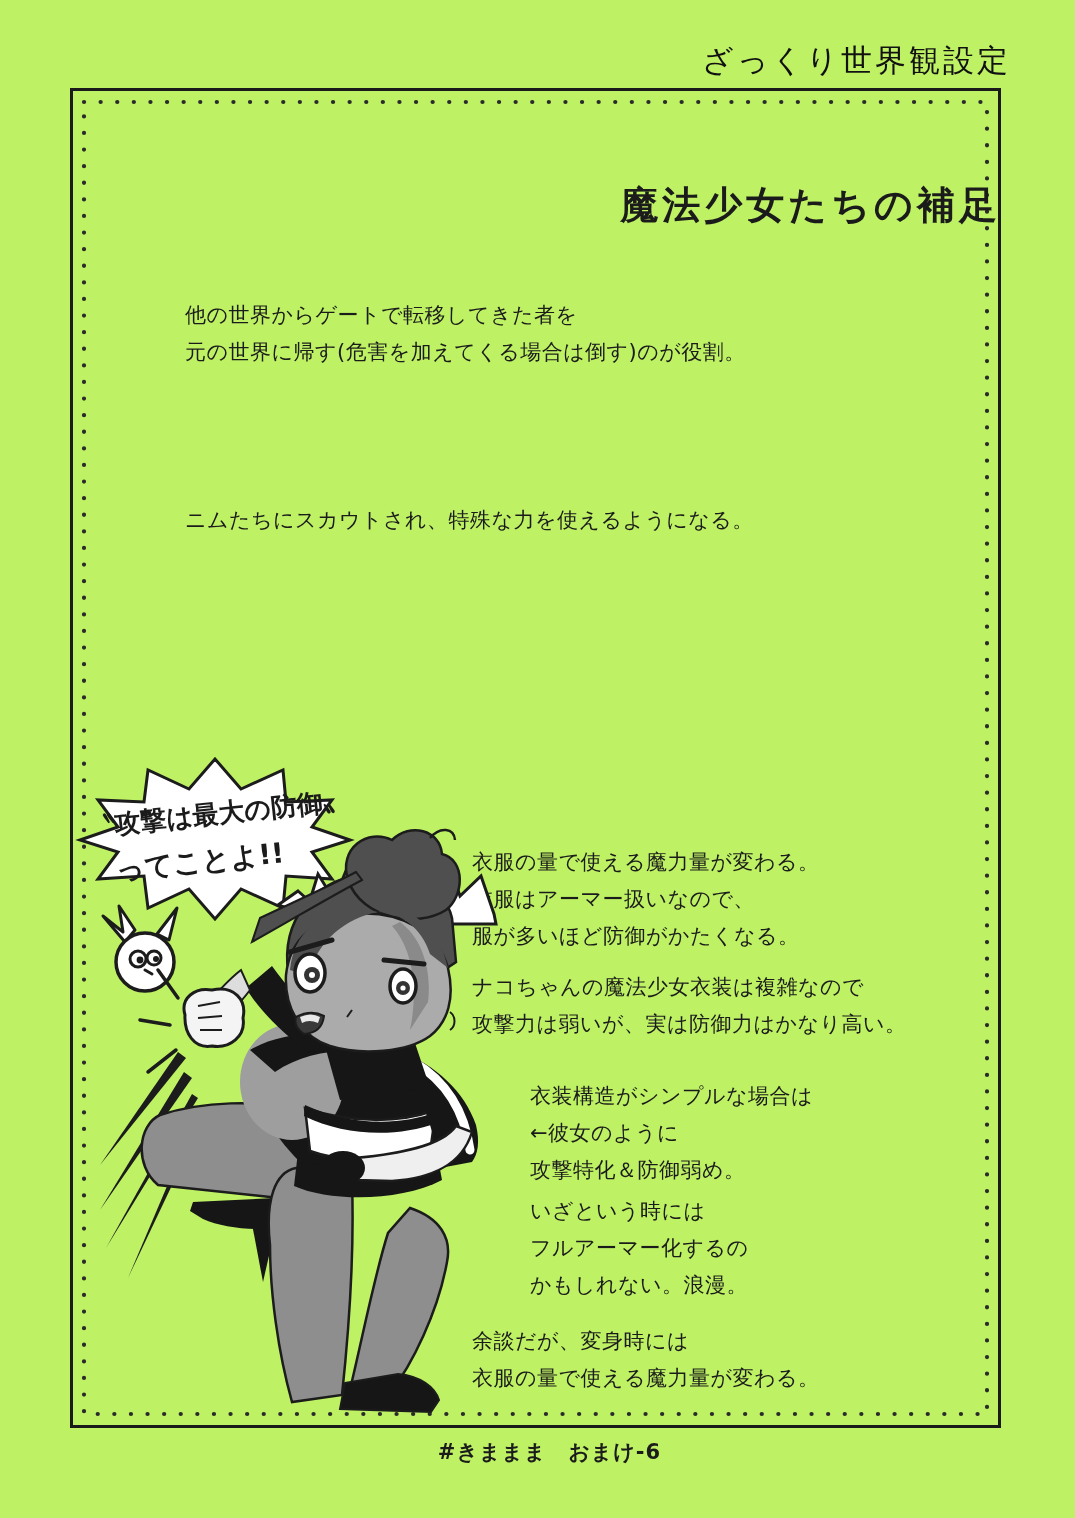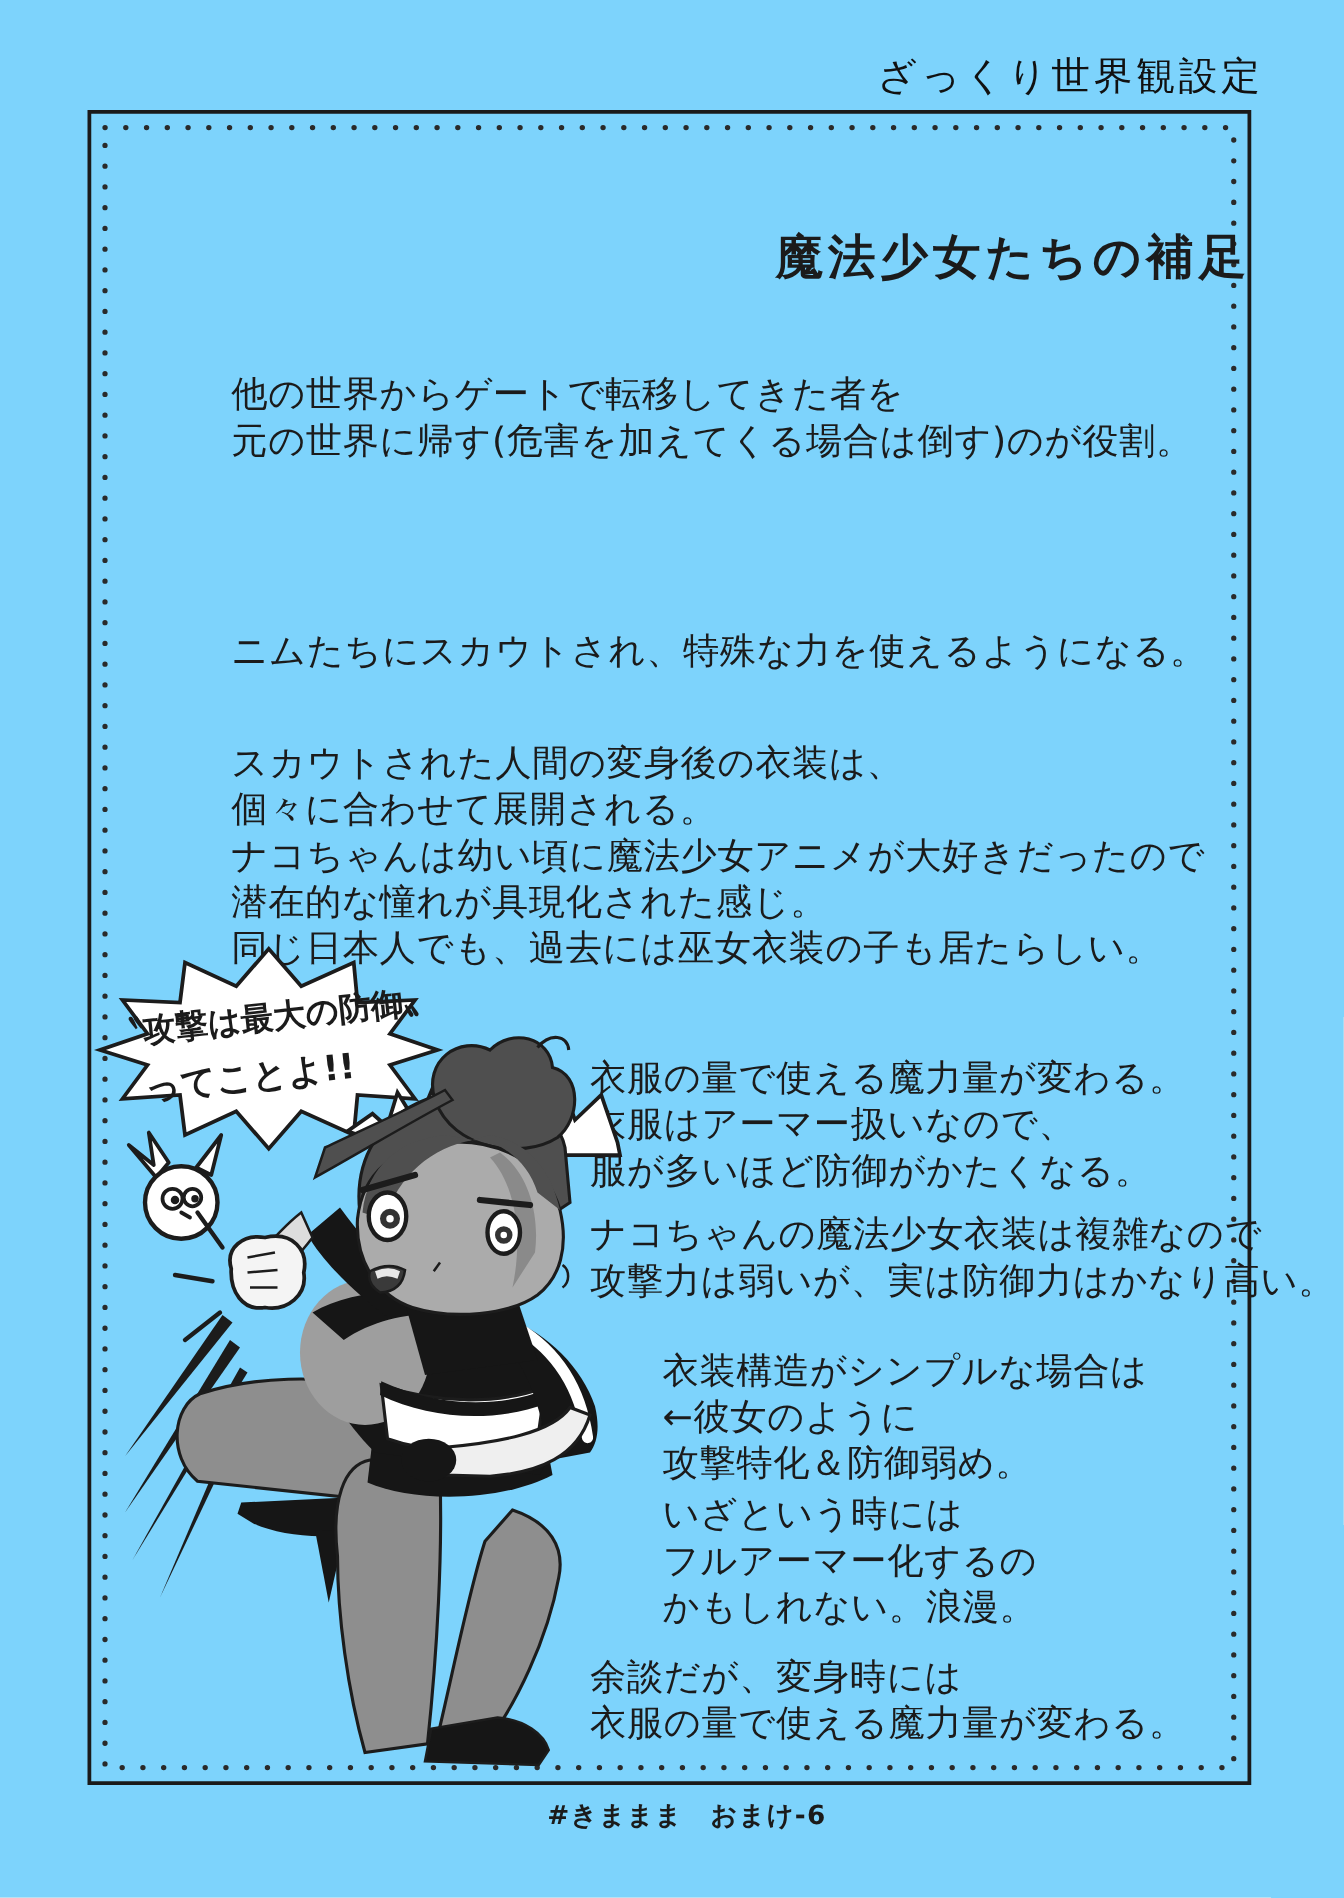--- a/index.html
+++ b/index.html
@@ -1,25 +1,25 @@
 <!DOCTYPE html>
 <html><head>
 <meta charset="utf-8">
 <style>
   html,body{margin:0;padding:0;background:#e9e9e9;}
-  .page{position:relative;width:1075px;height:1518px;background:#7dd3fc;margin:0 auto;
+  .page{position:relative;width:1075px;height:1518px;background:#bef264;margin:0 auto;
         font-family:"DejaVu Sans",sans-serif;color:#1b1b1b;overflow:hidden;}
   .hdr{position:absolute;top:40px;right:64px;font-family:"DejaVu Serif",serif;
        font-size:31px;letter-spacing:3px;color:#111;}
   .frame{position:absolute;left:70px;top:88px;width:931px;height:1340px;
          border:3px solid #1a1a1a;box-sizing:border-box;}
   .dots{position:absolute;left:70px;top:88px;}
   .ttl{position:absolute;left:70px;top:180px;width:931px;text-align:right;
        font-size:38px;font-weight:600;letter-spacing:4px;}
-  .para{position:absolute;font-size:29px;line-height:37px;letter-spacing:0.5px;white-space:nowrap;}
+  .para{position:absolute;font-size:21px;line-height:37px;letter-spacing:0.5px;white-space:nowrap;}
   .bubtxt{position:absolute;font-weight:700;transform:rotate(-6deg);text-align:center;white-space:nowrap;}
   .foot{position:absolute;left:0;top:1438px;width:1075px;text-align:center;
         font-size:21px;font-weight:600;letter-spacing:1px;padding-left:12px;}
   svg{position:absolute;display:block;}
 </style>
 </head>
 <body>
 
 <div class="page">
 
@@ -35,27 +35,20 @@
   <div class="para" style="left:185px;top:297px">
     <div>他の世界からゲートで転移してきた者を</div>
     <div>元の世界に帰す(危害を加えてくる場合は倒す)のが役割。</div>
   </div>
 
 
   <div class="para" style="left:185px;top:502px">
     <div>ニムたちにスカウトされ、特殊な力を使えるようになる。</div>
   </div>
 
-  <div class="para" style="left:185px;top:592px">
-    <div>スカウトされた人間の変身後の衣装は、</div>
-    <div>個々に合わせて展開される。</div>
-    <div>ナコちゃんは幼い頃に魔法少女アニメが大好きだったので</div>
-    <div>潜在的な憧れが具現化された感じ。</div>
-    <div>同じ日本人でも、過去には巫女衣装の子も居たらしい。</div>
-  </div>
 
   <div class="para" style="left:472px;top:844px">
     <div>衣服の量で使える魔力量が変わる。</div>
     <div>衣服はアーマー扱いなので、</div>
     <div>服が多いほど防御がかたくなる。</div>
   </div>
 
   <div class="para" style="left:472px;top:969px">
     <div>ナコちゃんの魔法少女衣装は複雑なので</div>
     <div>攻撃力は弱いが、実は防御力はかなり高い。</div>

